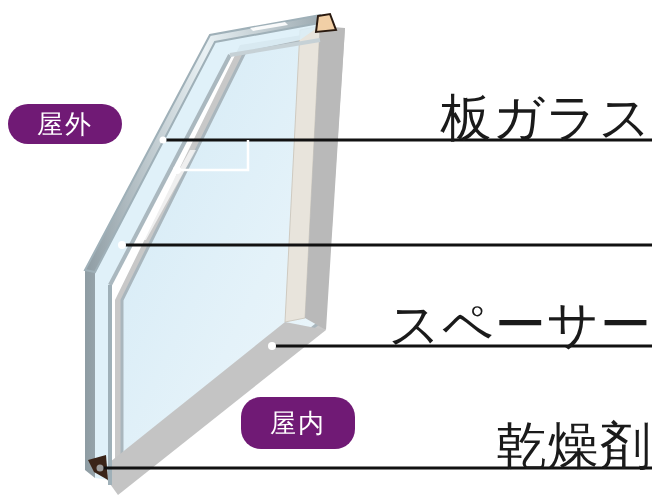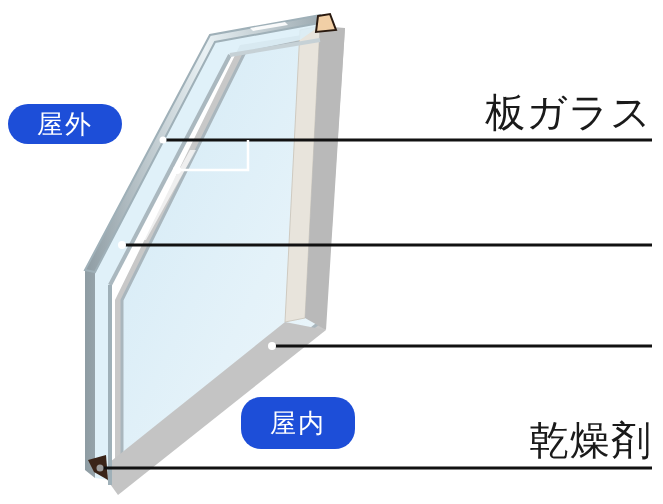--- a/index.html
+++ b/index.html
@@ -1,22 +1,22 @@
 <!DOCTYPE html>
 <html><head>
 <meta charset="utf-8">
 <style>
   html, body { margin: 0; padding: 0; background: #ffffff; }
   body { width: 663px; height: 504px; position: relative; overflow: hidden;
          font-family: "DejaVu Sans", sans-serif; }
   #stage { position: absolute; left: 0; top: 0; width: 663px; height: 504px; }
   svg#art { position: absolute; left: 0; top: 0; }
-  .label { position: absolute; color: #1a1a1a; font-size: 40px; line-height: 1;
+  .label { position: absolute; color: #1a1a1a; font-size: 51px; line-height: 1;
            letter-spacing: 1px; white-space: nowrap; font-family: "DejaVu Sans", sans-serif; }
-  .pill { position: absolute; background: #1d4ed8; color: #ffffff; border-radius: 20px;
+  .pill { position: absolute; background: #701a75; color: #ffffff; border-radius: 20px;
           font-size: 26px; line-height: 1; display: flex; align-items: center; justify-content: center;
           font-family: "DejaVu Sans", sans-serif; letter-spacing: 2px; }
 </style>
 </head>
 <body>
 
 <div id="stage">
 
   <svg id="art" width="663" height="504" viewBox="0 0 663 504">
     <defs>
@@ -73,14 +73,15 @@
 
       <line x1="100" y1="468" x2="652" y2="468" stroke="#111" stroke-width="3"></line>
       <circle cx="100" cy="468" r="3.5" fill="#9a9a9a"></circle>
     </g>
   </svg>
 
   <div class="pill" style="left:8px; top:104px; width:114px; height:40px;">屋外</div>
   <div class="pill" style="left:241px; top:397px; width:114px; height:52px;">屋内</div>
 
   <div class="label" style="right:11px; top:92px;">板ガラス</div>
+  <div class="label" style="right:11px; top:299px;">スペーサー</div>
   <div class="label" style="right:11px; top:420px;">乾燥剤</div>
 </div>
 
 </body></html>

